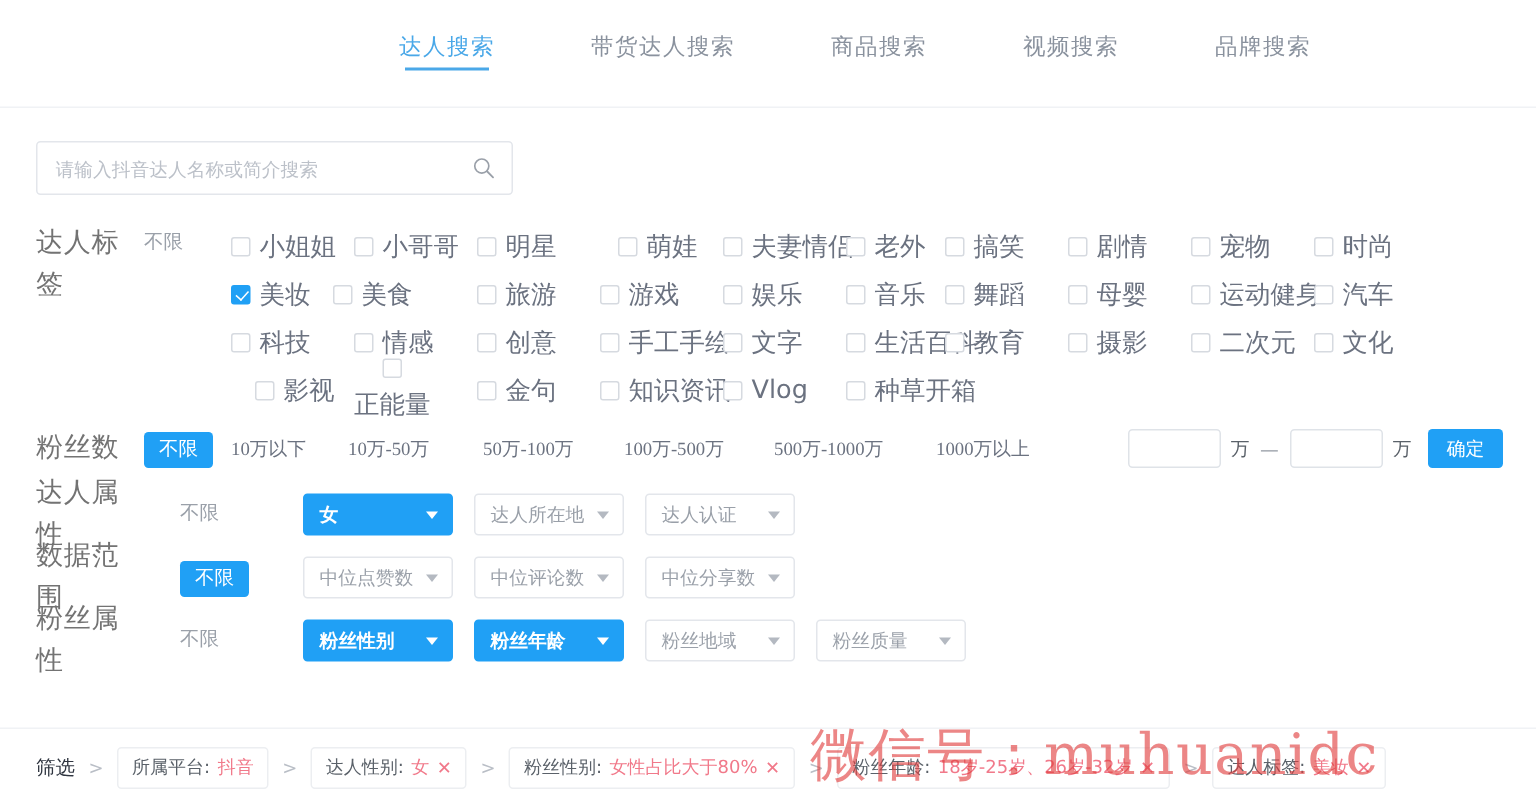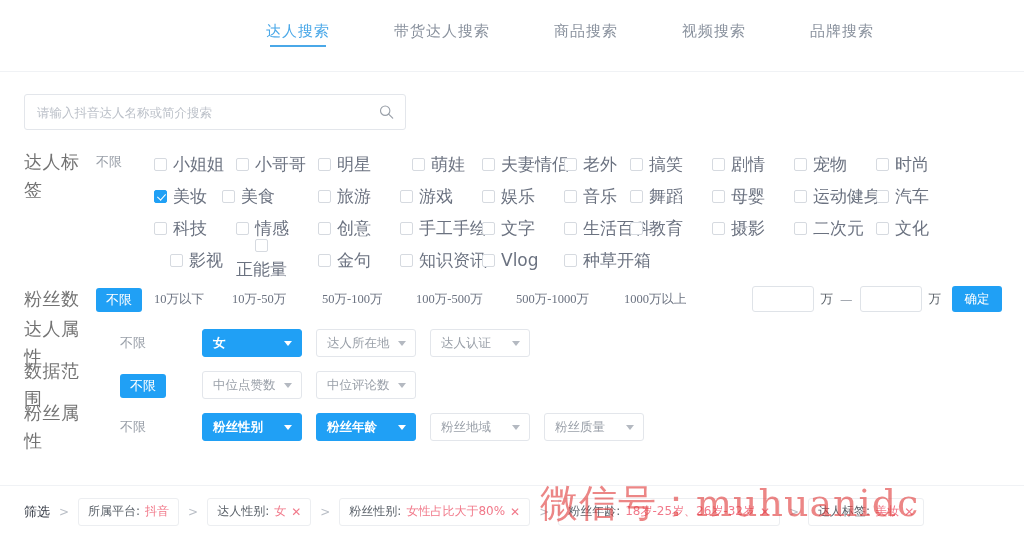--- a/index.html
+++ b/index.html
@@ -54,21 +54,21 @@
     bottom: -6px;
     width: 56px;
     height: 2px;
     background: #4aa8e8;
   }
 
   
   .searchwrap { padding: 22px 0 0 24px; }
   .searchbox {
     position: relative;
-    width: 382px; height: 36px;
+    width: 318px; height: 36px;
     border: 1px solid #e3e6eb;
     border-radius: 3px;
     background: #fff;
     display: flex;
     align-items: center;
   }
   .searchbox input {
     border: 0; outline: 0;
     width: 100%;
     height: 100%;
@@ -532,20 +532,24 @@
     <div class="frow droprow">
       <div class="flabel">数据范围</div>
       <div class="funlimited pill">不限</div>
       <div class="drops" id="ddDataRange">
           <div class="dd" style="width: 100px;">
             <span>中位点赞数</span>
             <span class="caret"></span>
           </div>
           <div class="dd" style="width: 98px;">
             <span>中位评论数</span>
+            <span class="caret"></span>
+          </div>
+          <div class="dd" style="width: 94px;">
+            <span>中位分享数</span>
             <span class="caret"></span>
           </div>
         </div>
     </div>
 
     <div class="frow droprow">
       <div class="flabel">粉丝属性</div>
       <div class="funlimited plain">不限</div>
       <div class="drops" id="ddFansAttr">
           <div class="dd active" style="width: 100px;">

